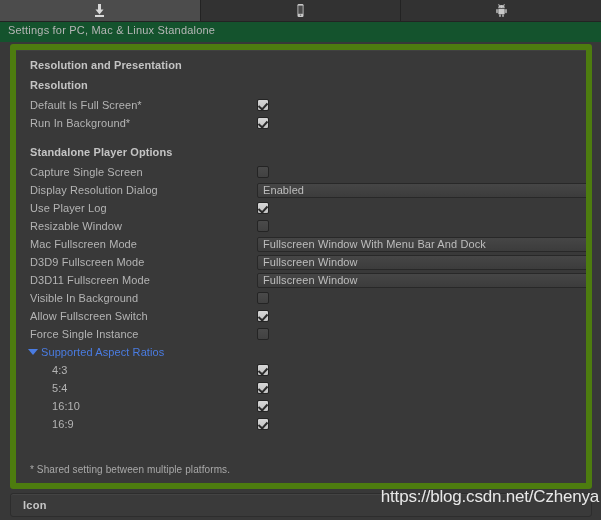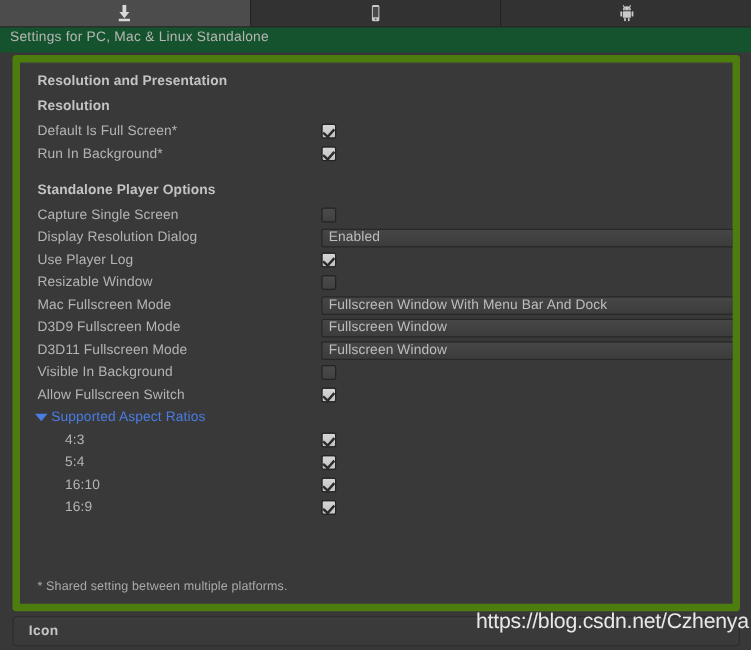--- a/index.html
+++ b/index.html
@@ -365,20 +365,24 @@
       <div class="row">
         <span class="label">Visible In Background</span>
         <span class="cb"></span>
       </div>
 
       <div class="row">
         <span class="label">Allow Fullscreen Switch</span>
         <span class="cb on"></span>
       </div>
 
+      <div class="row">
+        <span class="label">Force Single Instance</span>
+        <span class="cb"></span>
+      </div>
 
       <div class="foldout">
         <span class="tri"></span>
         <span class="ftext">Supported Aspect Ratios</span>
       </div>
 
       <div class="row indent">
         <span class="label">4:3</span>
         <span class="cb on"></span>
       </div>

